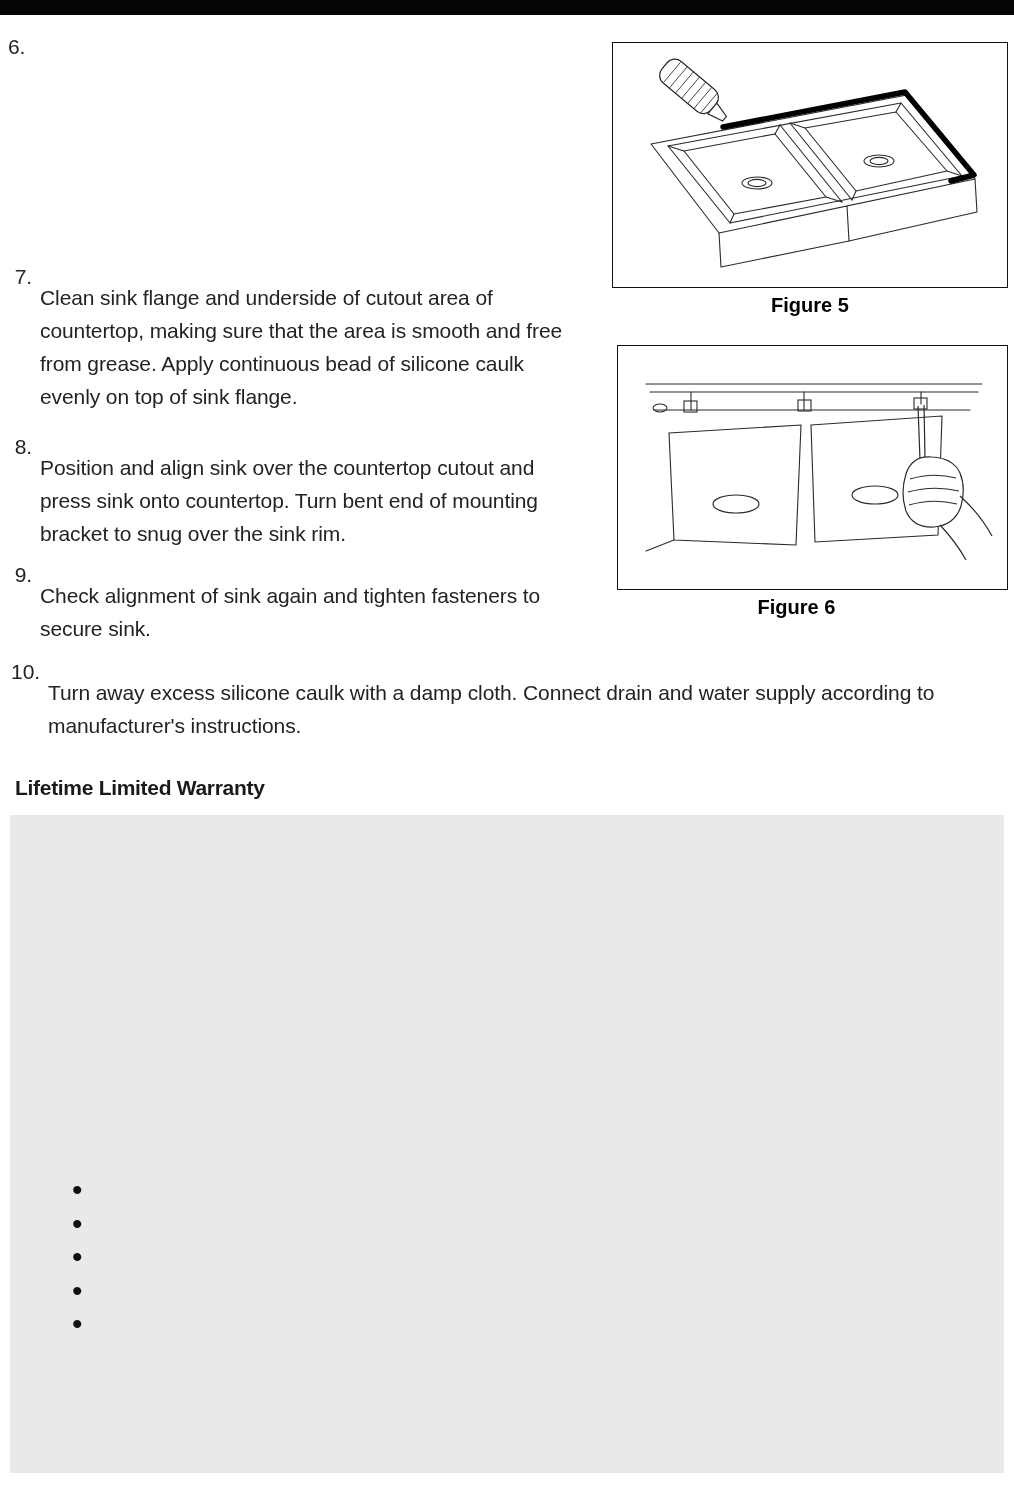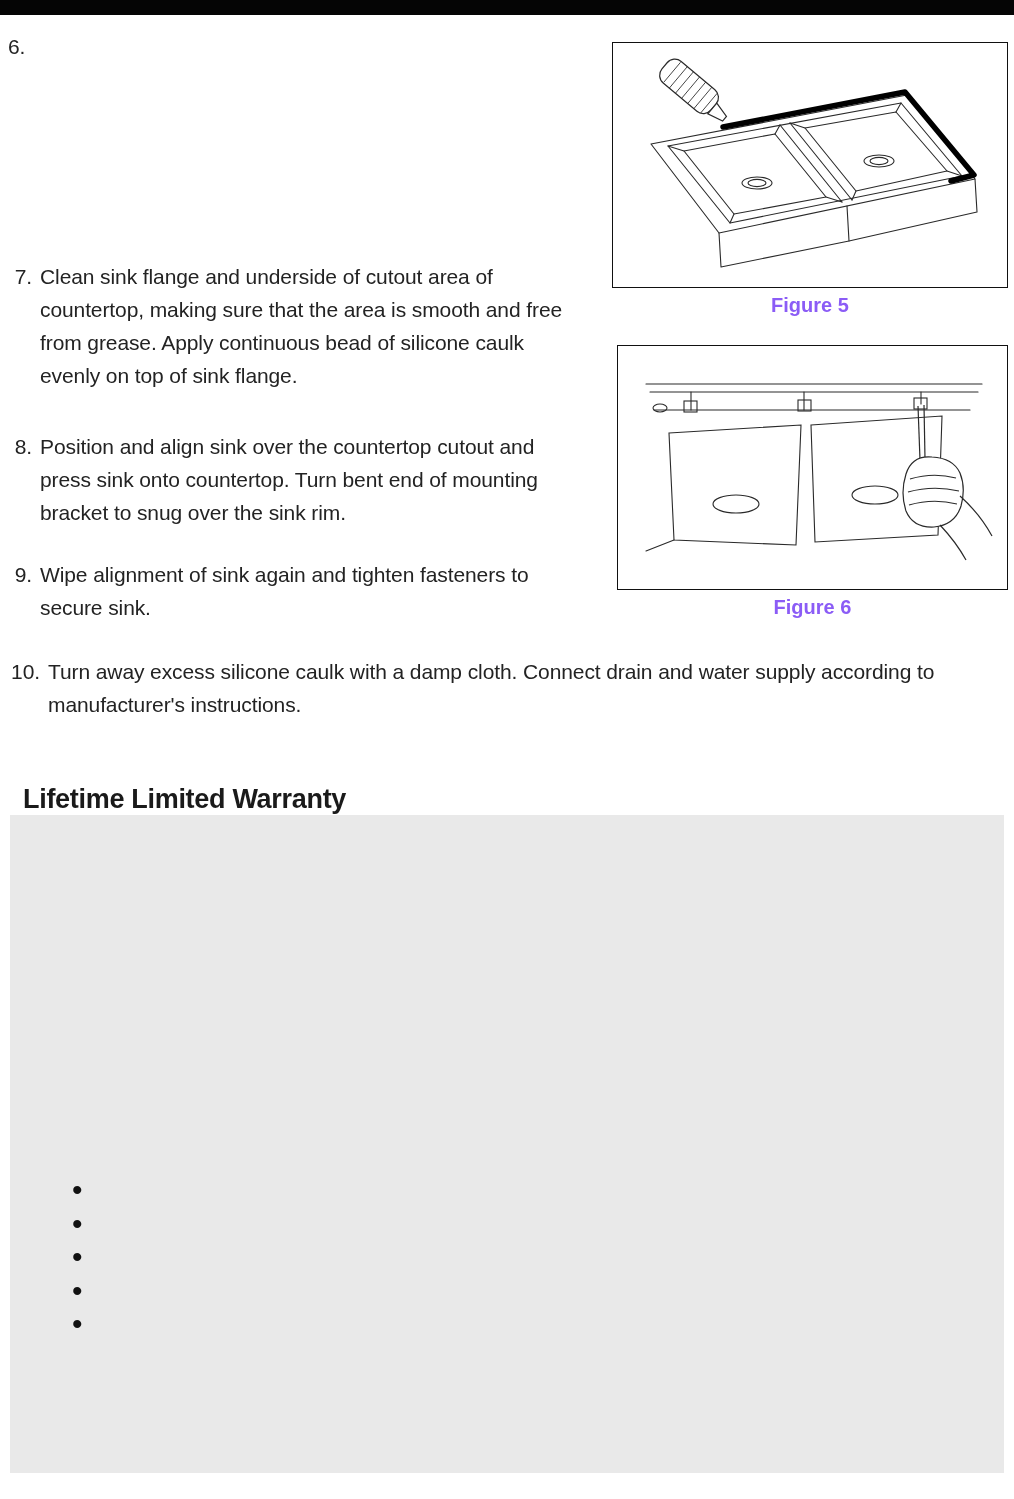--- a/index.html
+++ b/index.html
@@ -3,33 +3,33 @@
 <meta charset="utf-8">
 <style>
   html,body{margin:0;padding:0;}
   body{
     width:1014px;height:1499px;position:relative;background:#ffffff;
     font-family:"Liberation Sans", sans-serif;color:#232323;overflow:hidden;
   }
   .topbar{position:absolute;left:0;top:0;width:1014px;height:15px;background:#050505;}
   .step{position:absolute;font-size:21px;line-height:33px;letter-spacing:-0.1px;}
   .step .num{position:absolute;left:0;top:0;width:32px;text-align:right;}
-  .step .stext{display:block;margin-left:40px;}
+  .step .stext{display:block;margin-left:40px;margin-top:21px;}
   .step6{left:8px;top:30px;font-size:21px;}
   .step7{left:0;top:260px;}  .step7 .stext{width:535px;}
   .step8{left:0;top:430px;}  .step8 .stext{width:535px;}
   .step9{left:0;top:558px;}  .step9 .stext{width:535px;}
   .step10{left:8px;top:655px;} .step10 .stext{width:950px;}
   .figure-box{position:absolute;border:1px solid #111;background:#fff;box-sizing:border-box;}
   .fig5{left:612px;top:42px;width:396px;height:246px;}
   .fig6{left:617px;top:345px;width:391px;height:245px;}
-  .fig-caption{position:absolute;font-size:20px;font-weight:bold;text-align:center;color:#8b5cf6;}
+  .fig-caption{position:absolute;font-size:20px;font-weight:bold;text-align:center;color:#000000;}
   .cap5{left:612px;top:294px;width:396px;}
-  .cap6{left:617px;top:596px;width:391px;text-align:center;}
-  .warranty-heading{position:absolute;left:15px;top:776px;margin:8px;font-size:27px;font-weight:bold;color:#1a1a1a;letter-spacing:-0.3px;}
+  .cap6{left:601px;top:596px;width:391px;text-align:center;}
+  .warranty-heading{position:absolute;left:15px;top:776px;margin:0;font-size:21px;font-weight:bold;color:#1a1a1a;letter-spacing:-0.3px;}
   .warranty-box{position:absolute;left:10px;top:815px;width:994px;height:658px;background:#e9e9e9;}
   .bullets{position:absolute;left:62px;top:358px;font-size:30px;line-height:33.5px;color:#111;}
   .bullet{display:block;}
   svg{display:block;}
 </style>
 </head>
 <body>
 
 <div class="topbar"></div>
 
@@ -111,21 +111,21 @@
       <path d="M292,133 Q315,126 338,132 M290,146 Q315,139 341,145 M291,159 Q315,152 339,158" fill="none"></path>
       <path d="M342,150 Q362,168 374,190" fill="none"></path>
       <path d="M322,179 Q338,196 348,214" fill="none"></path>
     </g>
   </svg>
 </div>
 <div class="fig-caption cap6">Figure 6</div>
 
 <div class="step step9">
   <span class="num">9.</span>
-  <span class="stext">Wipe alignment of sink again and tighten fasteners to secure sink.</span>
+  <span class="stext">Check alignment of sink again and tighten fasteners to secure sink.</span>
 </div>
 
 <div class="step step10">
   <span class="num">10.</span>
   <span class="stext">Turn away excess silicone caulk with a damp cloth. Connect drain and water supply according to manufacturer's instructions.</span>
 </div>
 
 <h2 class="warranty-heading">Lifetime Limited Warranty</h2>
 
 <div class="warranty-box">

